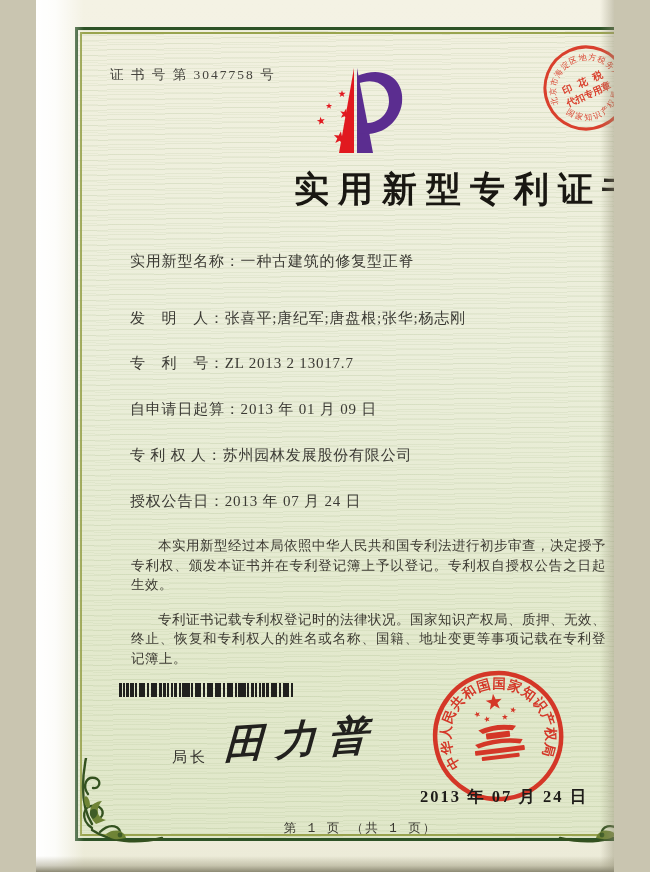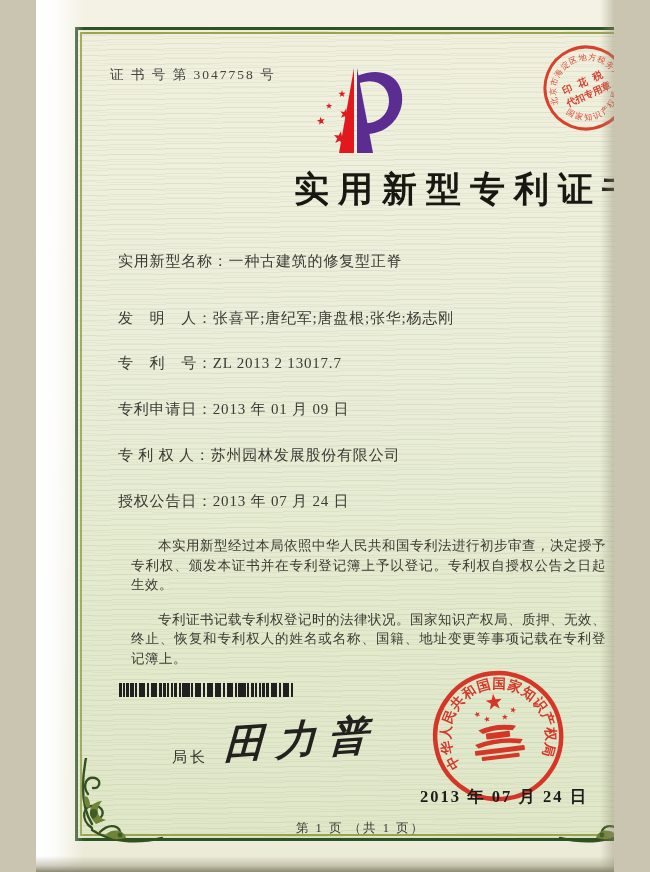--- a/index.html
+++ b/index.html
@@ -44,21 +44,21 @@
     font-size:13.5px;letter-spacing:2px;color:#45443e;z-index:5;
   }
   .logo{position:absolute;left:256px;top:56px;z-index:4;}
   .tax-stamp{position:absolute;left:498px;top:36px;z-index:6;transform:rotate(-24deg);opacity:.92;}
   .title{
     position:absolute;left:39px;top:166px;width:571px;
     text-align:right;font-size:35px;font-weight:700;color:#191712;
     letter-spacing:9px;z-index:5;
   }
   .fields{position:absolute;left:78px;top:0;width:480px;z-index:5;}
-  .field{position:absolute;left:4px;font-size:15px;color:#3b3a34;letter-spacing:.8px;white-space:nowrap;}
+  .field{position:absolute;left:16px;font-size:15px;color:#3b3a34;letter-spacing:.8px;white-space:nowrap;}
   .f0{top:252px}.f1{top:309px}.f2{top:354px}.f3{top:400px}.f4{top:446px}.f5{top:492px}
   .field .lbl{color:#3b3a34;}
   .body-text{
     position:absolute;left:80px;top:521px;width:505px;z-index:5;
     font-size:13.5px;line-height:19.6px;color:#3c3a32;text-align:justify;letter-spacing:.5px;
   }
   .body-text p{margin:15px;text-indent:2em;}
   .barcode{
     position:absolute;left:83px;top:683px;width:174px;height:14px;z-index:5;
     background:
@@ -73,21 +73,21 @@
     letter-spacing:12px;transform:rotate(-4deg) skewX(-6deg);
     font-style:italic;
   }
   .official-seal{position:absolute;left:372px;top:652px;z-index:6;transform:rotate(-7deg);opacity:.93;}
   .seal-date{
     position:absolute;left:384px;top:786px;z-index:7;
     font-size:16.5px;font-weight:700;color:#1e1c19;letter-spacing:2px;white-space:nowrap;
   }
   .footer-page{
     position:absolute;left:39px;top:820px;width:571px;text-align:center;
-    font-size:12.5px;letter-spacing:2px;color:#39382f;z-index:5;
+    font-size:12.5px;letter-spacing:2px;color:#39382f;z-index:5;font-family:Liberation Mono, monospace;
   }
   .flourish{position:absolute;z-index:8;}
   .flourish-left{left:40px;top:758px;}
   .flourish-right{left:522px;top:758px;transform:scaleX(-1);}
   .seal-ring-text{font-family:"Liberation Serif","DejaVu Serif",serif;}
 </style>
 </head>
 <body>
 
 <div class="page">
@@ -137,21 +137,21 @@
     <div class="field f0">
       <span class="lbl">实用新型名称：</span><span class="val">一种古建筑的修复型正脊</span>
     </div>
     <div class="field f1">
       <span class="lbl">发　明　人：</span><span class="val">张喜平;唐纪军;唐盘根;张华;杨志刚</span>
     </div>
     <div class="field f2">
       <span class="lbl">专　利　号：</span><span class="val">ZL 2013 2 13017.7</span>
     </div>
     <div class="field f3">
-      <span class="lbl">专利申请日：</span><span class="val">2013 年 01 月 09 日</span>
+      <span class="lbl">自申请日起算：</span><span class="val">2013 年 01 月 09 日</span>
     </div>
     <div class="field f4">
       <span class="lbl">专 利 权 人：</span><span class="val">苏州园林发展股份有限公司</span>
     </div>
     <div class="field f5">
       <span class="lbl">授权公告日：</span><span class="val">2013 年 07 月 24 日</span>
     </div>
   </div>
 
   <div class="body-text">

